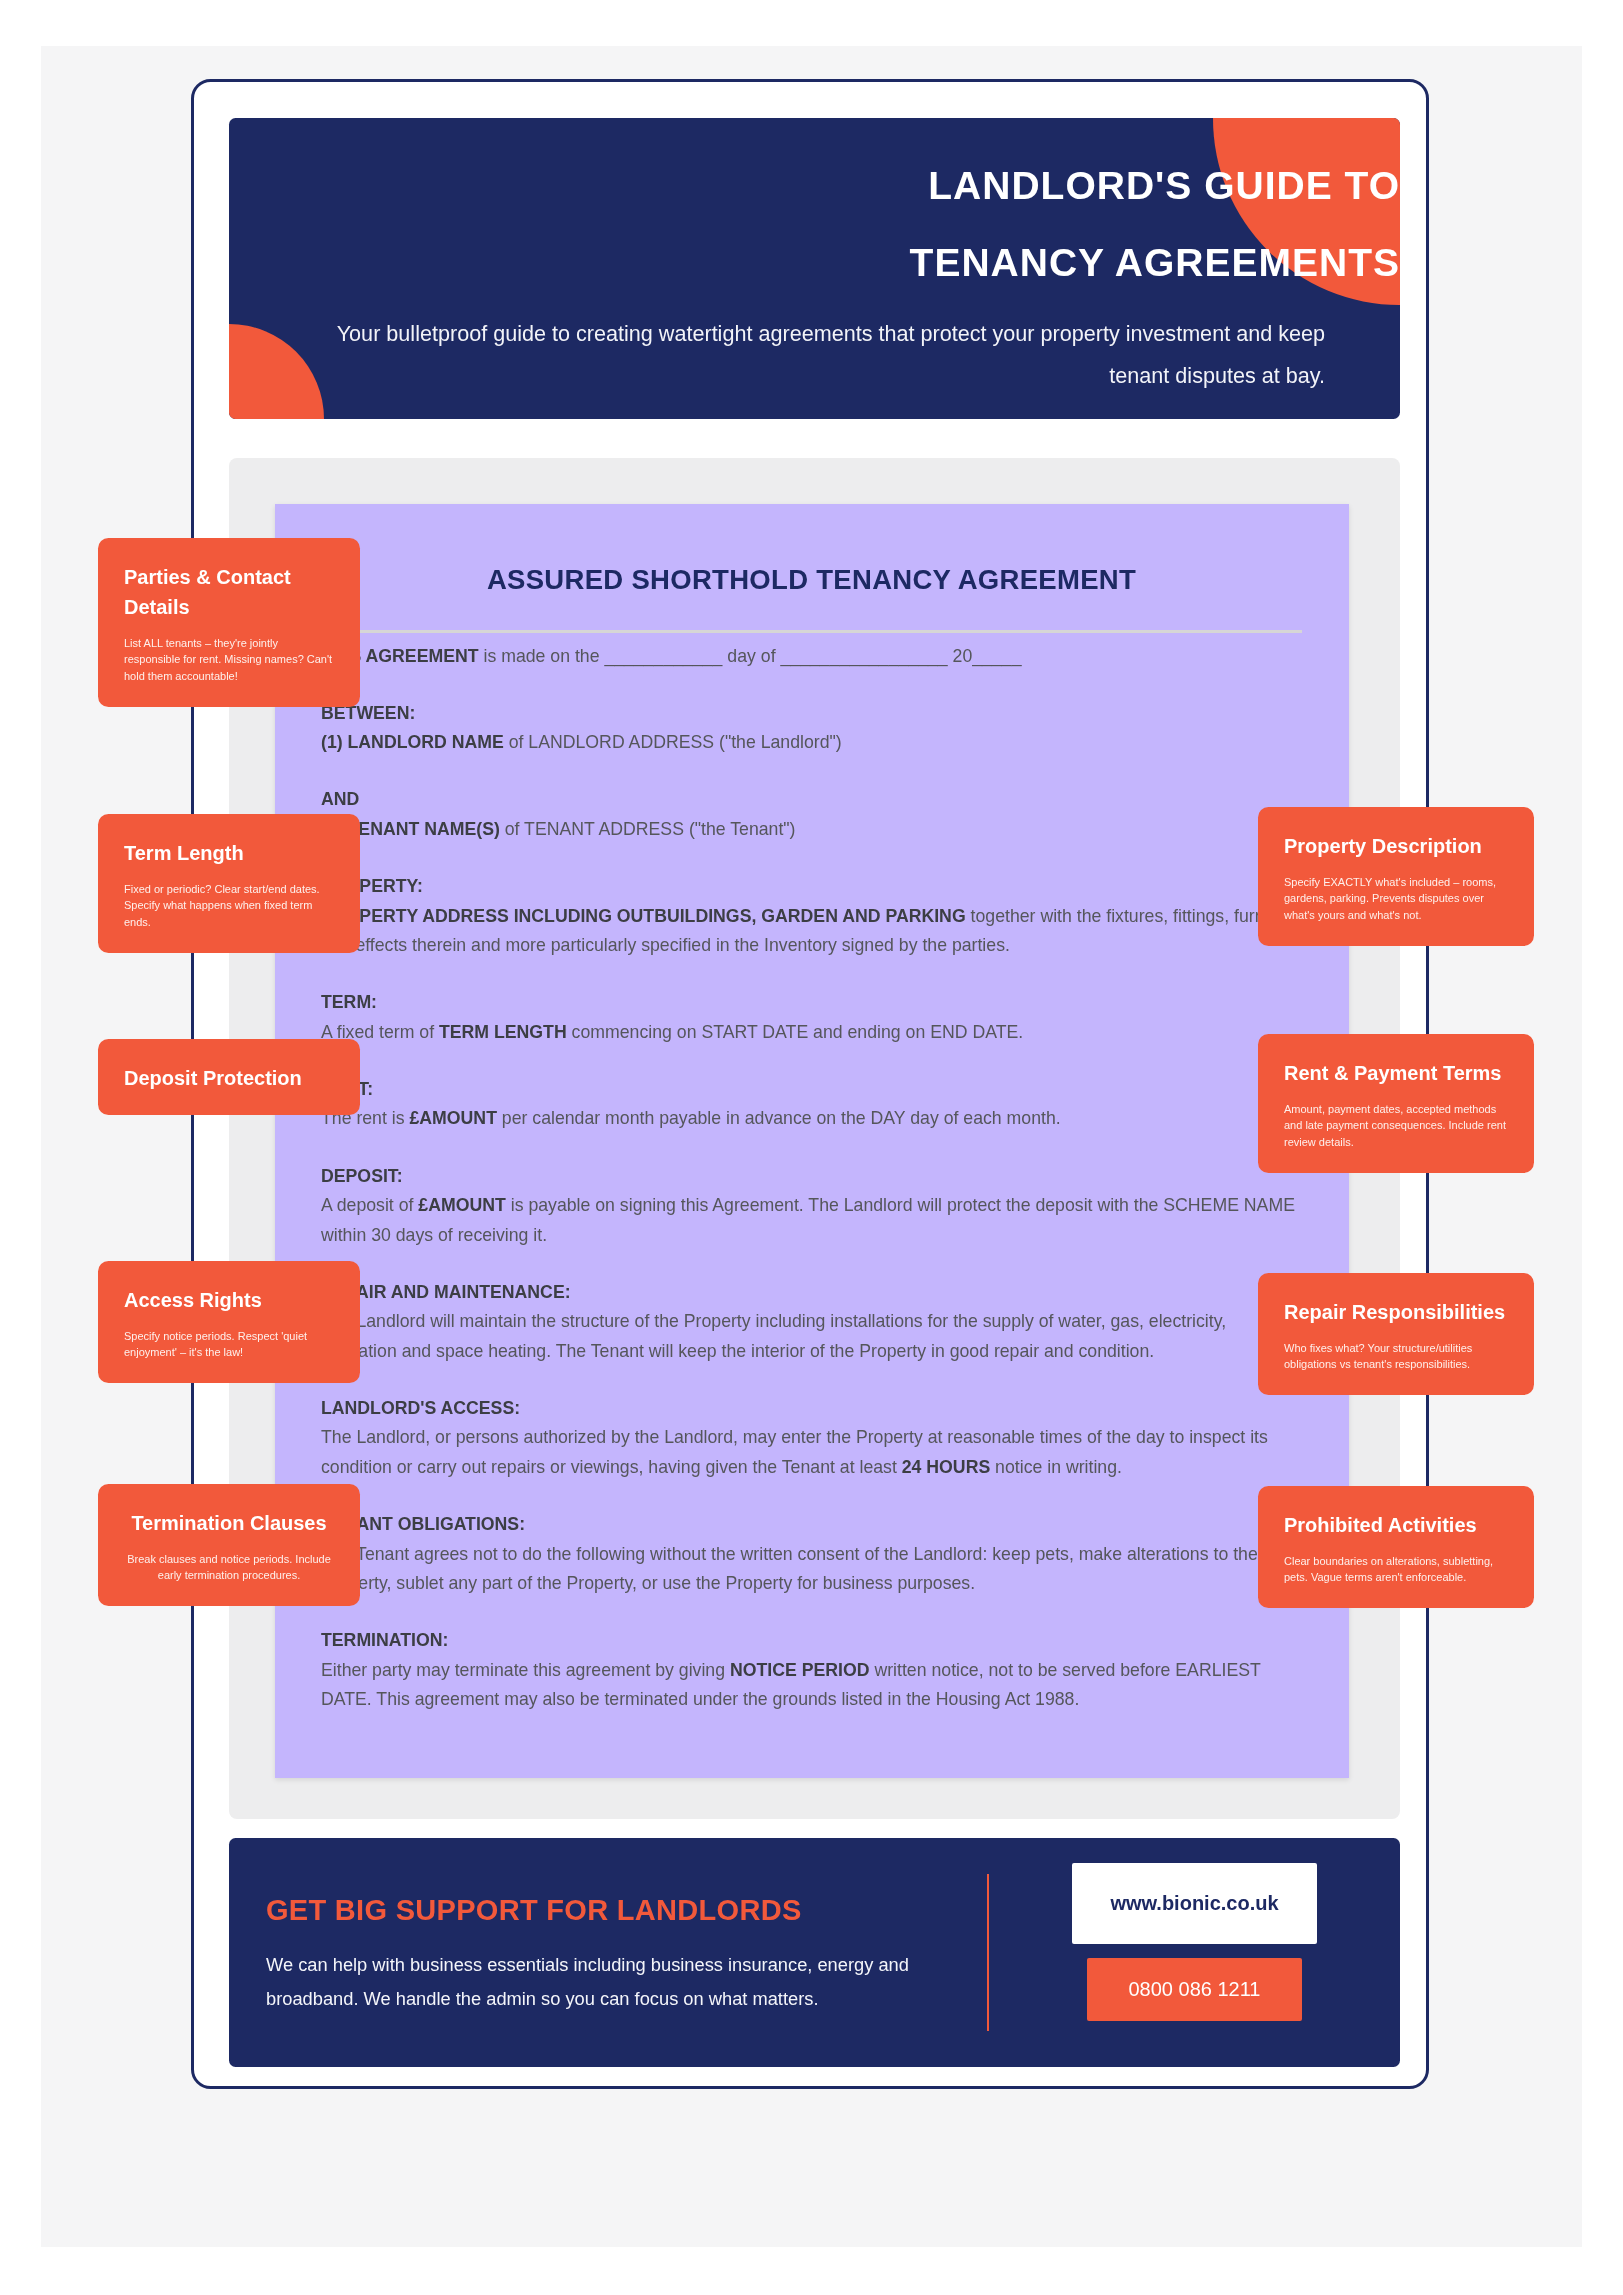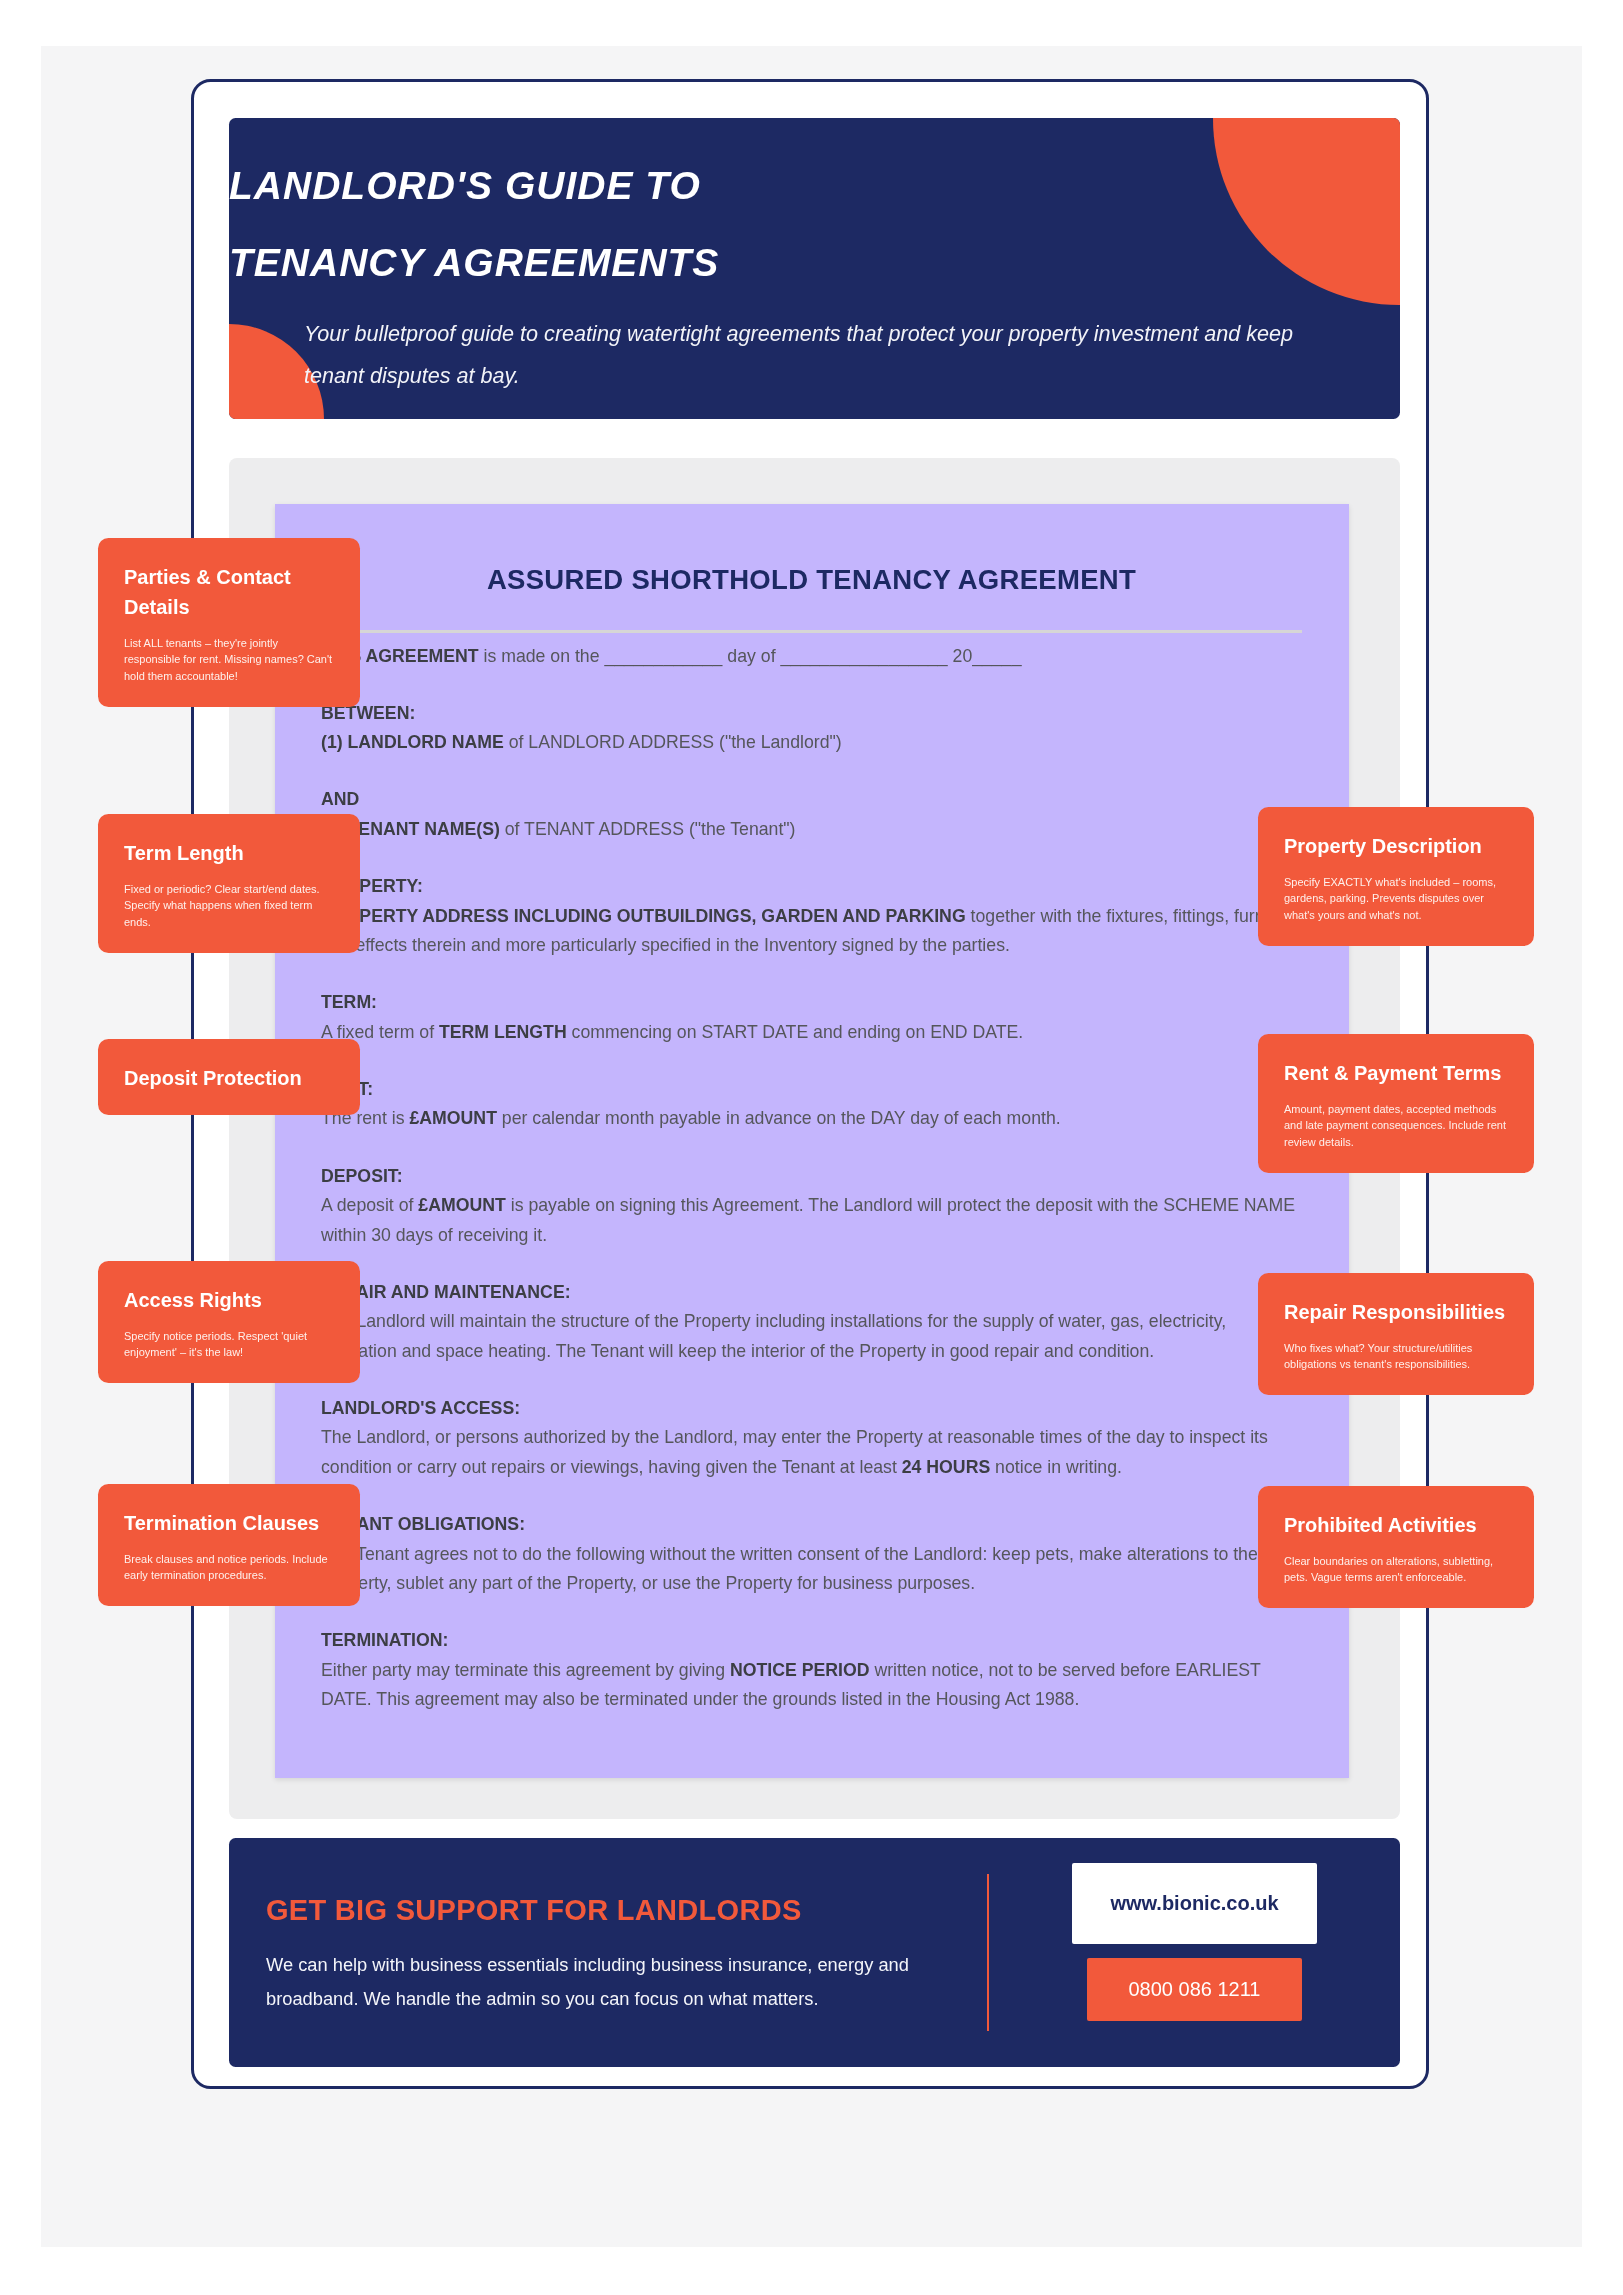--- a/index.html
+++ b/index.html
@@ -10,21 +10,21 @@
   }
   .bg-band{position:absolute;left:41px;top:46px;width:1541px;height:2201px;background:#F5F5F6;}
   
   .card{
     position:absolute;left:191px;top:79px;width:1238px;height:2010px;
     background:#ffffff;border:3.3px solid #1D2963;border-radius:19.6px;
   }
   
   .header{
     position:absolute;left:229px;top:118px;width:1171px;height:301px;
-    background:#1D2963;border-radius:6.5px;overflow:hidden;text-align:left;color:#ffffff;font-style:italic;
+    background:#1D2963;border-radius:6.5px;overflow:hidden;text-align:right;color:#ffffff;
   }
   .header .blob-tr{
     position:absolute;right:-186px;top:-186px;width:373px;height:373px;border-radius:50%;background:#F2593B;
   }
   .header .blob-bl{
     position:absolute;left:-95px;bottom:-95px;width:190px;height:190px;border-radius:50%;background:#F2593B;
   }
   .header .h1{
     position:relative;font-size:39px;font-weight:bold;letter-spacing:1px;line-height:1;
   }
@@ -58,21 +58,21 @@
     position:absolute;background:#F2593B;border-radius:10.5px;color:#ffffff;
     padding:23.6px 26px 22px 26px;
   }
   .callout-title{font-size:20px;font-weight:bold;line-height:1.5;}
   .callout-body{font-size:11px;line-height:1.52;margin-top:13px;color:#FEF0EC;}
   .cl-left .callout{left:98px;width:262px;}
   .cl-left .callout:nth-of-type(1){top:538px;}
   .cl-left .callout:nth-of-type(2){top:814px;}
   .cl-left .callout:nth-of-type(3){top:1039px;}
   .cl-left .callout:nth-of-type(4){top:1261px;}
-  .cl-left .callout:nth-of-type(5){top:1484px;}
+  .cl-left .callout:nth-of-type(5){top:1484px;text-align:center;}
   .cl-right .callout{left:1258px;width:276px;}
   .cl-right .callout:nth-of-type(1){top:807px;}
   .cl-right .callout:nth-of-type(2){top:1034px;}
   .cl-right .callout:nth-of-type(3){top:1261px;margin-top:12px;}
   .cl-right .callout:nth-of-type(4){top:1486px;}
   
   .footer{
     position:absolute;left:229px;top:1838px;width:1171px;height:229px;
     background:#1D2963;border-radius:6.5px;color:#ffffff;
   }

